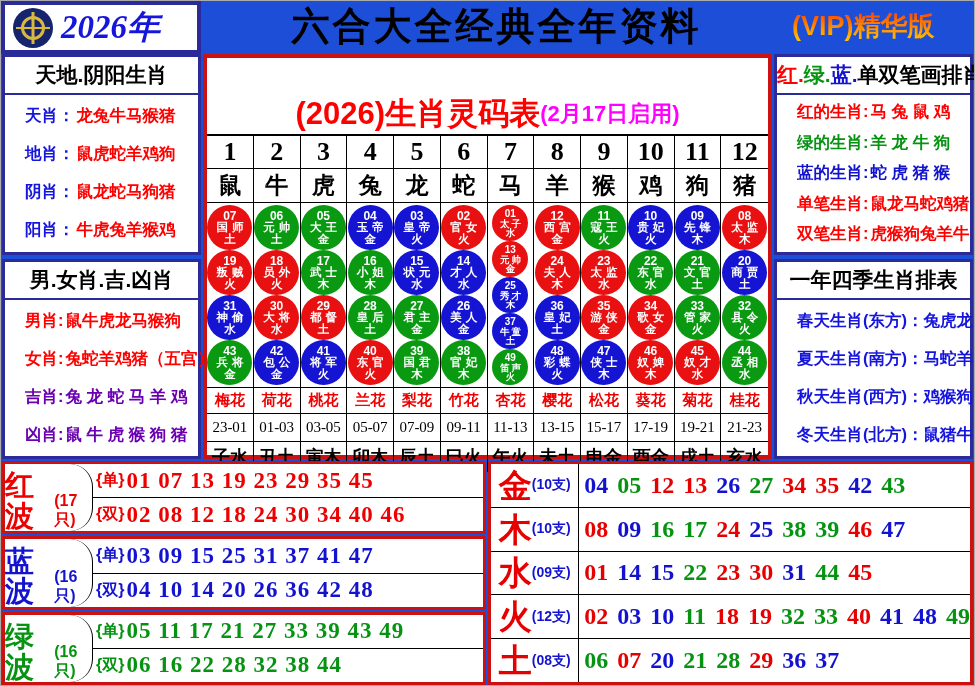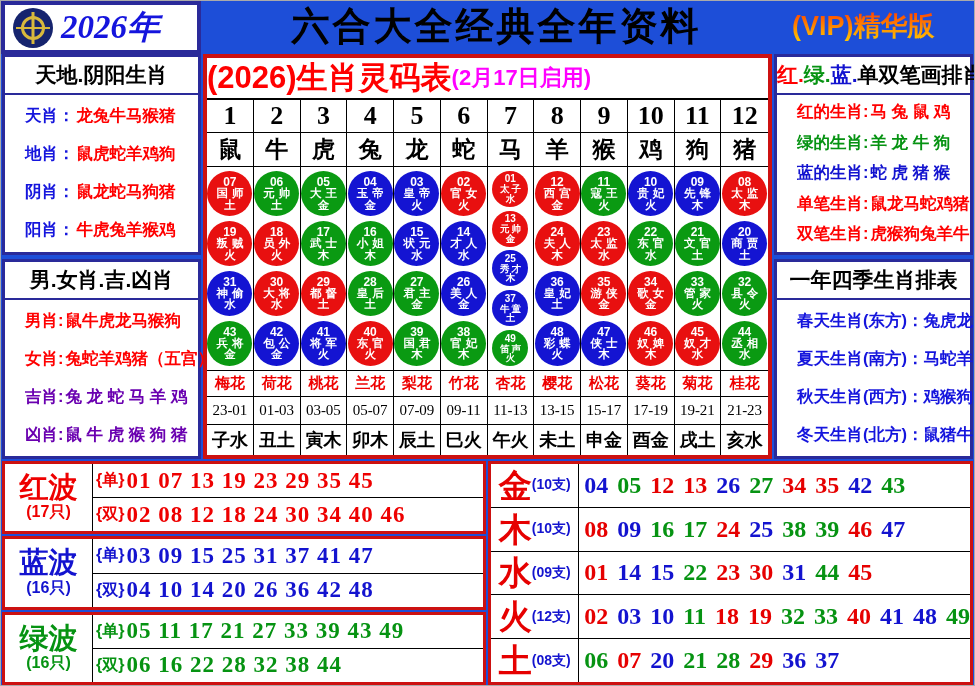--- a/index.html
+++ b/index.html
@@ -25,21 +25,21 @@
   .side { width:199px; display:flex; flex-direction:column; gap:4px; }
   .side-box { border:3px solid #2a2a9a; background:#fff; flex:1; display:flex; flex-direction:column; }
   .side-head { border-bottom:2px solid #2a2a9a; text-align:center; font-weight:900; font-size:21px; padding:4px 0; color:#000; white-space:nowrap; }
   .side-rows { flex:1; display:flex; flex-direction:column; justify-content:space-around; padding:2px 20px; }
   .side-row { font-weight:900; font-size:16.5px; white-space:nowrap; }
   .srow-lbl { margin-right:2px; }
   .mixed-head b { font-weight:900; }
 
   
   .ctable { flex:1; border:4px solid #cc1111; background:#fff; display:flex; flex-direction:column; }
-  .ctitle { height:42px; border-bottom:2px solid #000; display:flex; align-items:center; justify-content:flex-start; white-space:nowrap; }
+  .ctitle { height:42px; border-bottom:2px solid #000; display:flex; align-items:center; justify-content:center; white-space:nowrap;margin-top:36px; }
   .ctitle .t1 { color:#ff0000; font-weight:900; font-size:31px; }
   .ctitle .t2 { color:#ff00ff; font-weight:900; font-size:22px; }
   .crow { display:grid; grid-template-columns:repeat(12,1fr); }
   .ccell { border-right:1px solid #000; text-align:center; display:flex; align-items:center; justify-content:center; overflow:hidden; }
   .ccell:last-child { border-right:none; }
   .row-nums .ccell { height:33px; font-family:"Liberation Serif","DejaVu Serif",serif; font-weight:bold; font-size:26px; border-bottom:1px solid #000; }
   .row-zod .ccell { height:34px; font-weight:900; font-size:23px; border-bottom:1px solid #000; }
   .circles { flex:1; display:grid; grid-template-columns:repeat(12,1fr); border-bottom:1px solid #000; }
   .ccol { border-right:1px solid #000; display:flex; flex-direction:column; align-items:center; justify-content:space-around; padding:2px 0; }
   .ccol:last-child { border-right:none; }
@@ -53,21 +53,21 @@
   .ccol-sm .ctxt { font-size:9.5px; letter-spacing:2px; text-indent:2px; }
   .ccol-sm .celem { font-size:9.5px; }
   .row-flower .ccell { height:26px; color:#ee0000; font-weight:900; font-size:15px; border-bottom:1px solid #000; white-space:nowrap; }
   .row-time .ccell { height:28px; font-family:"Liberation Serif","DejaVu Serif",serif; font-size:15px; border-bottom:1px solid #000; }
   .row-branch .ccell { height:30px; font-weight:900; font-size:18px; }
 
   
   .bottom { display:flex; gap:2px; height:224px; padding:0 1px; margin-top:2px; }
   .waves { width:486px; display:flex; flex-direction:column; gap:2px; }
   .wave-box { flex:1; border:3px solid #cc1111; display:flex; background:#fff; }
-  .wave-label { width:88px; border-right:1px solid #000; display:flex; flex-direction:column; align-items:center; justify-content:center; }
+  .wave-label { width:88px; border-right:1px solid #000; display:flex; flex-direction:row; align-items:flex-end; justify-content:center;border-radius:23px; }
   .wave-name { font-size:29px; font-weight:900; line-height:1.05; }
   .wave-count { font-size:16px; font-weight:bold; }
   .wave-body { flex:1; display:flex; flex-direction:column; }
   .wave-row { flex:1; display:flex; align-items:center; padding-left:3px; white-space:nowrap; }
   .wave-row + .wave-row { border-top:1px solid #000; }
   .brace { font-size:16px; font-weight:900; margin-right:2px; }
   .wave-nums { font-family:"Liberation Serif","DejaVu Serif",serif; font-weight:bold; font-size:23px; letter-spacing:1px; }
 
   .elements { flex:1; border:3px solid #cc1111; display:flex; flex-direction:column; background:#fff; }
   .elem-row { flex:1; display:flex; align-items:stretch; }

